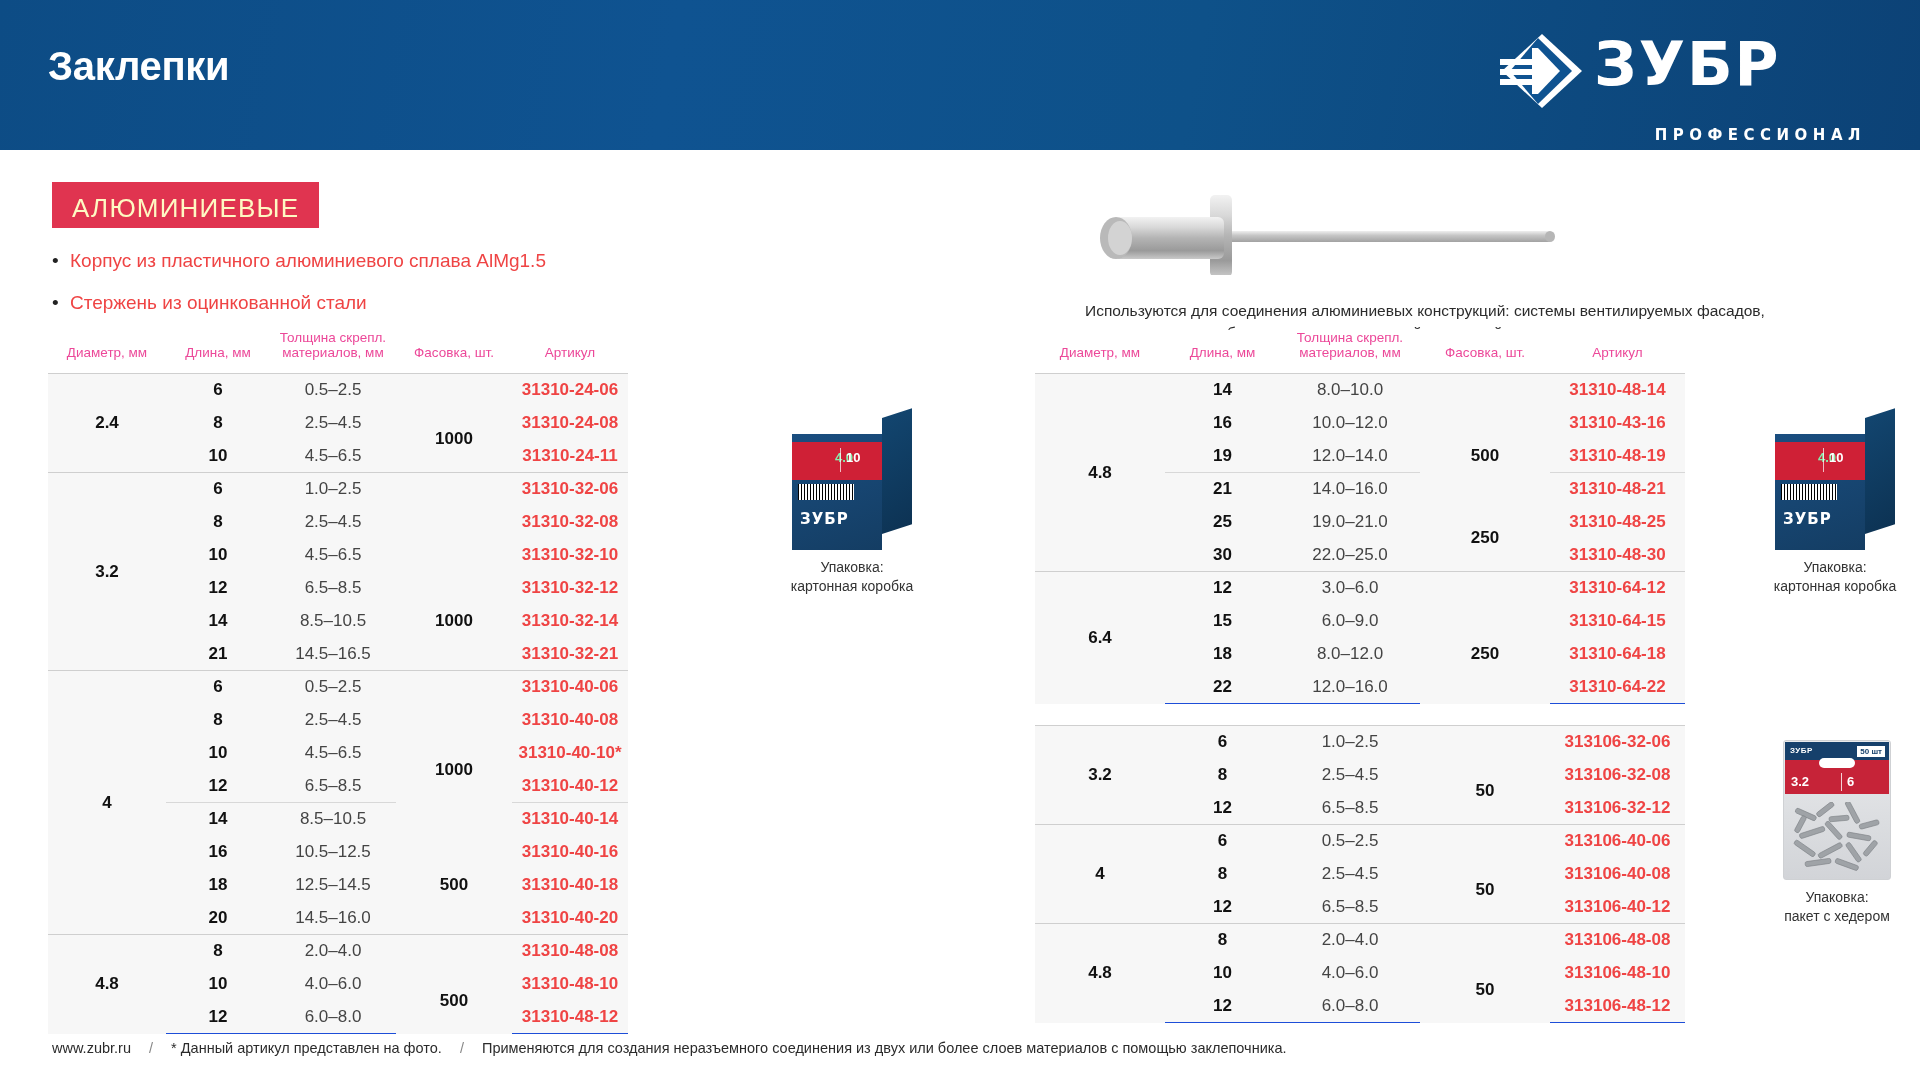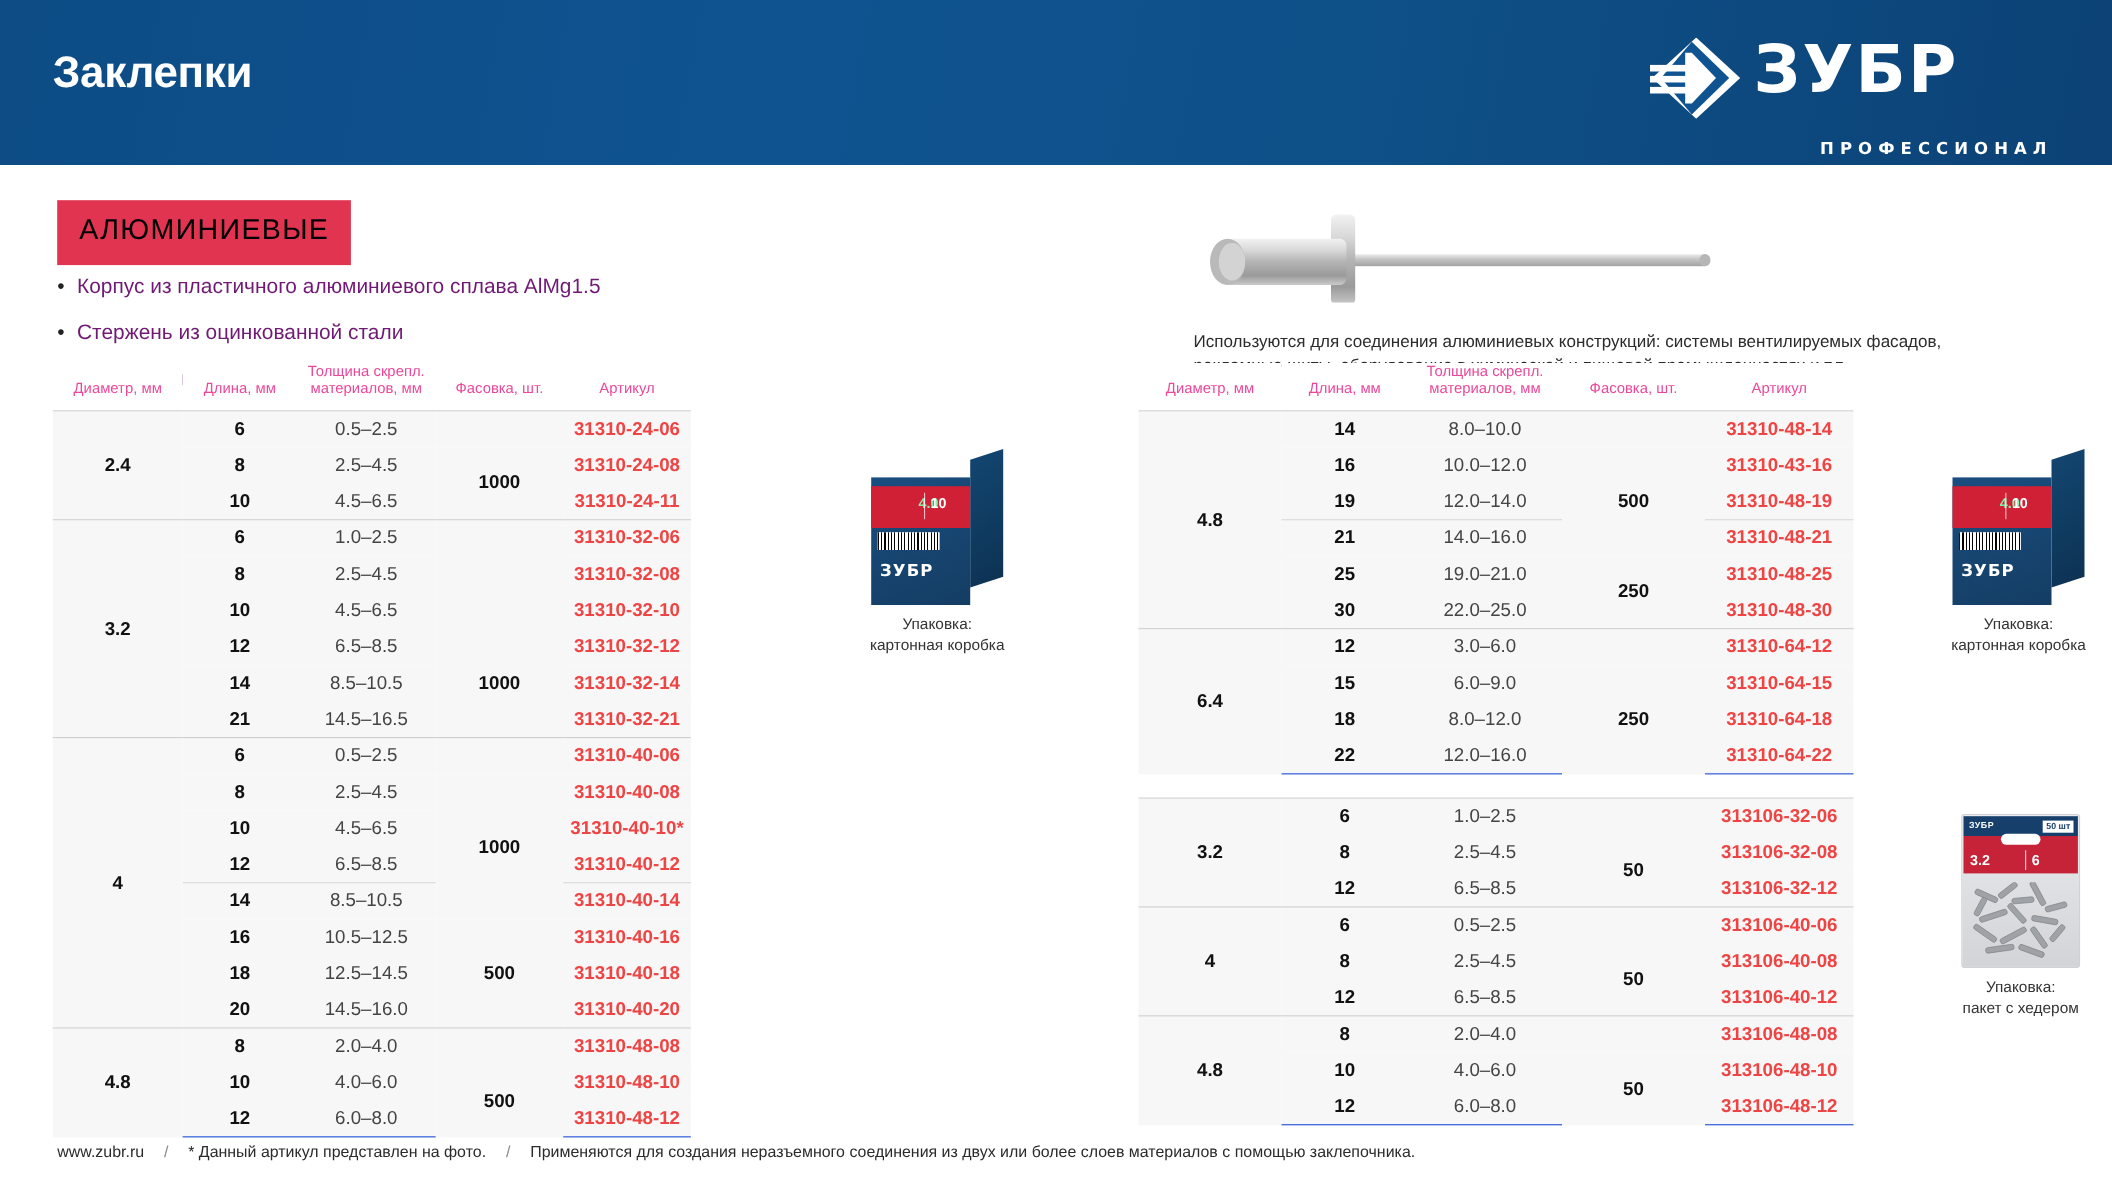--- a/index.html
+++ b/index.html
@@ -30,30 +30,30 @@
   .logo-sub {
     position:absolute; right:2px; top:74px;
     color:#fff; font-size:15px; font-weight:bold; letter-spacing:5.5px;
     font-family:"DejaVu Sans", sans-serif;
     margin-top:24px;
   }
 
   
   .badge {
     position:absolute; left:52px; top:182px;
-    background:#e03450; color:#000000;
+    background:#e03450; color:#fef9c3;
     font-size:26px; letter-spacing:1.2px;
-    padding:11px 20px 17px 20px;
+    padding:11px 20px 4px 20px;
   }
   .bullets { position:absolute; left:52px; top:248px; width:640px; }
   .bullet { display:flex; align-items:flex-start; margin-bottom:16px; }
   .bullet-dot {
     width:18px; flex:0 0 18px; color:#222; font-size:19px; line-height:26px;
   }
-  .bullet-text { font-size:19px; color:#701a75; line-height:26px; }
+  .bullet-text { font-size:19px; color:#ef4444; line-height:26px; }
 
   
   .tbl { position:absolute; border-collapse:collapse; }
   .tbl th {
     font-size:13.5px; font-weight:normal; color:#ec4899;
     padding:0 4px 13px 4px; vertical-align:bottom; text-align:center;
     line-height:15px; background:#fff;
   }
   .tbl td {
     font-size:17px; color:#444; text-align:center;

